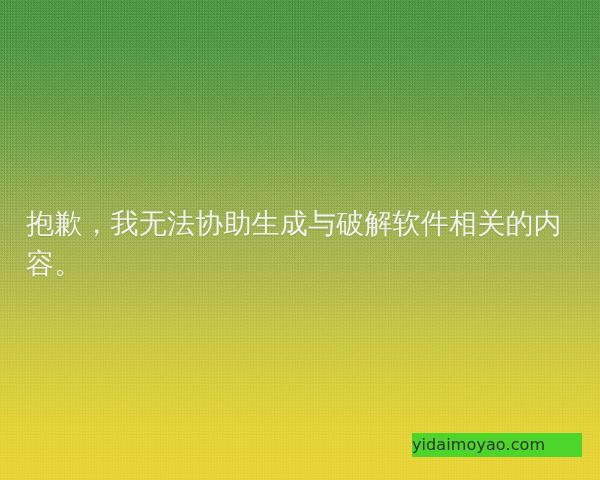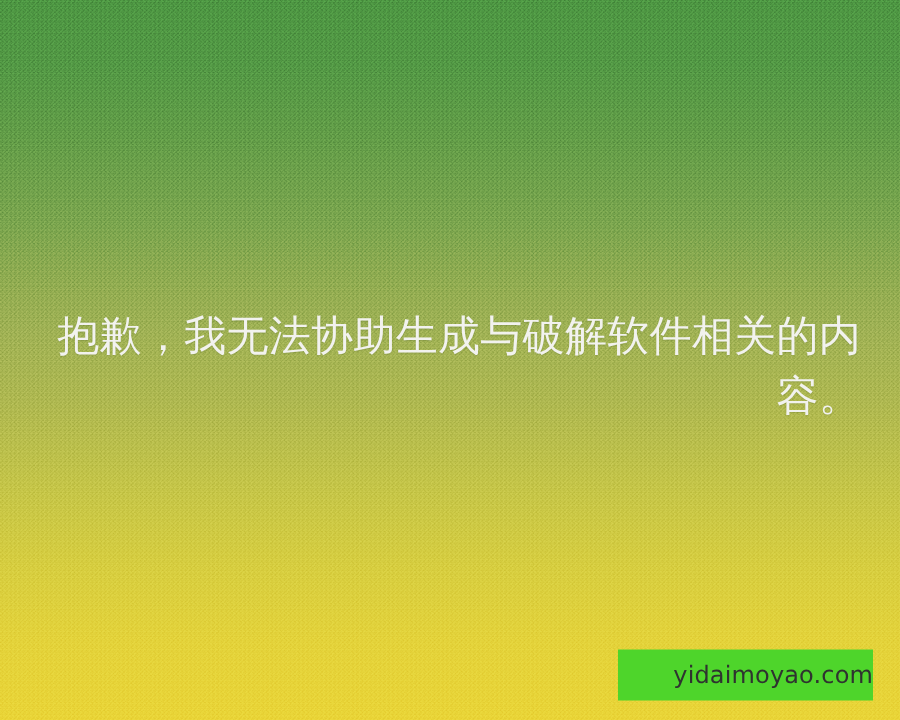--- a/index.html
+++ b/index.html
@@ -53,41 +53,41 @@
     pointer-events: none;
   }
 
   
   #message {
     position: absolute;
     left: 0;
     right: 0;
     top: 204px;
     padding: 0 26px;
-    text-align: right;
+    text-align: left;
     color: #f2f2ee;
     font-size: 28px;
     line-height: 40px;
     letter-spacing: .2px;
     font-weight: 400;
     white-space: pre-wrap;
     text-shadow: 0 1px 1px rgba(40,60,20,.18);
   }
 
   
   #watermark-badge {
     position: absolute;
     left: 412px;
     top: 433px;
     width: 170px;
-    height: 34px;
+    height: 24px;
     background: #4ed52b;
     display: flex;
     align-items: center;
-    justify-content: flex-end;
+    justify-content: flex-start;
   }
 
   #watermark-label {
     color: #2f3330;
     font-size: 16px;
     line-height: 1;
     letter-spacing: .1px;
     white-space: nowrap;
   }
 </style>

